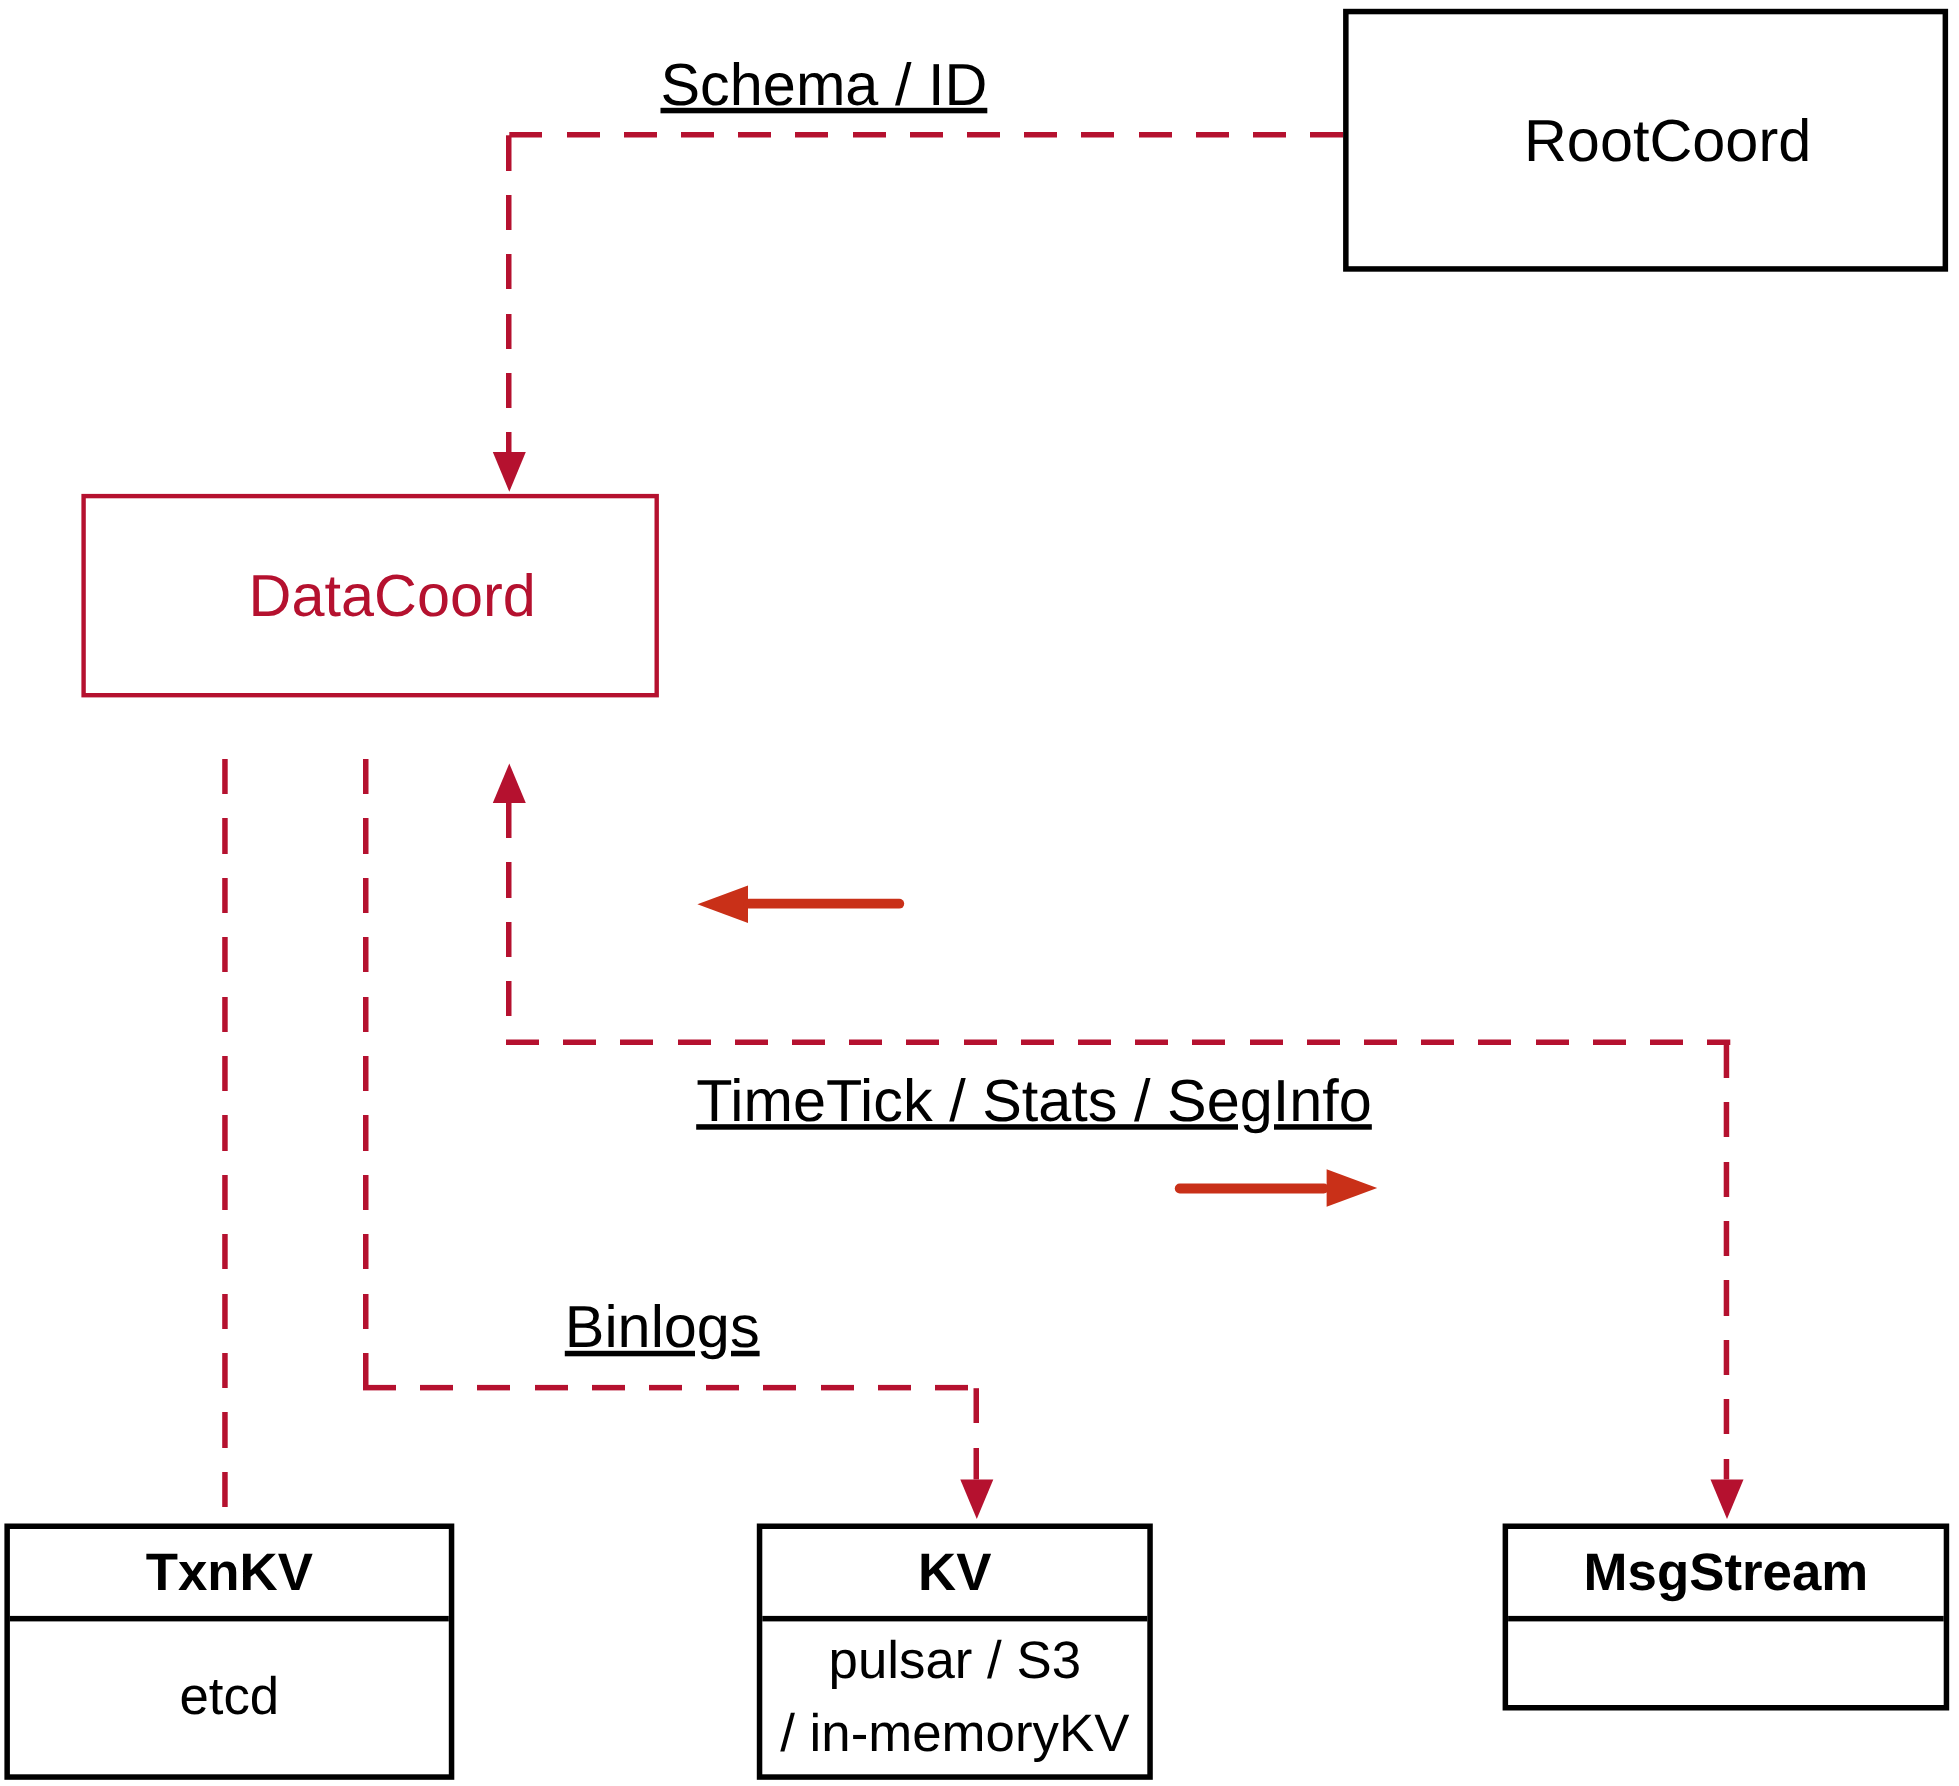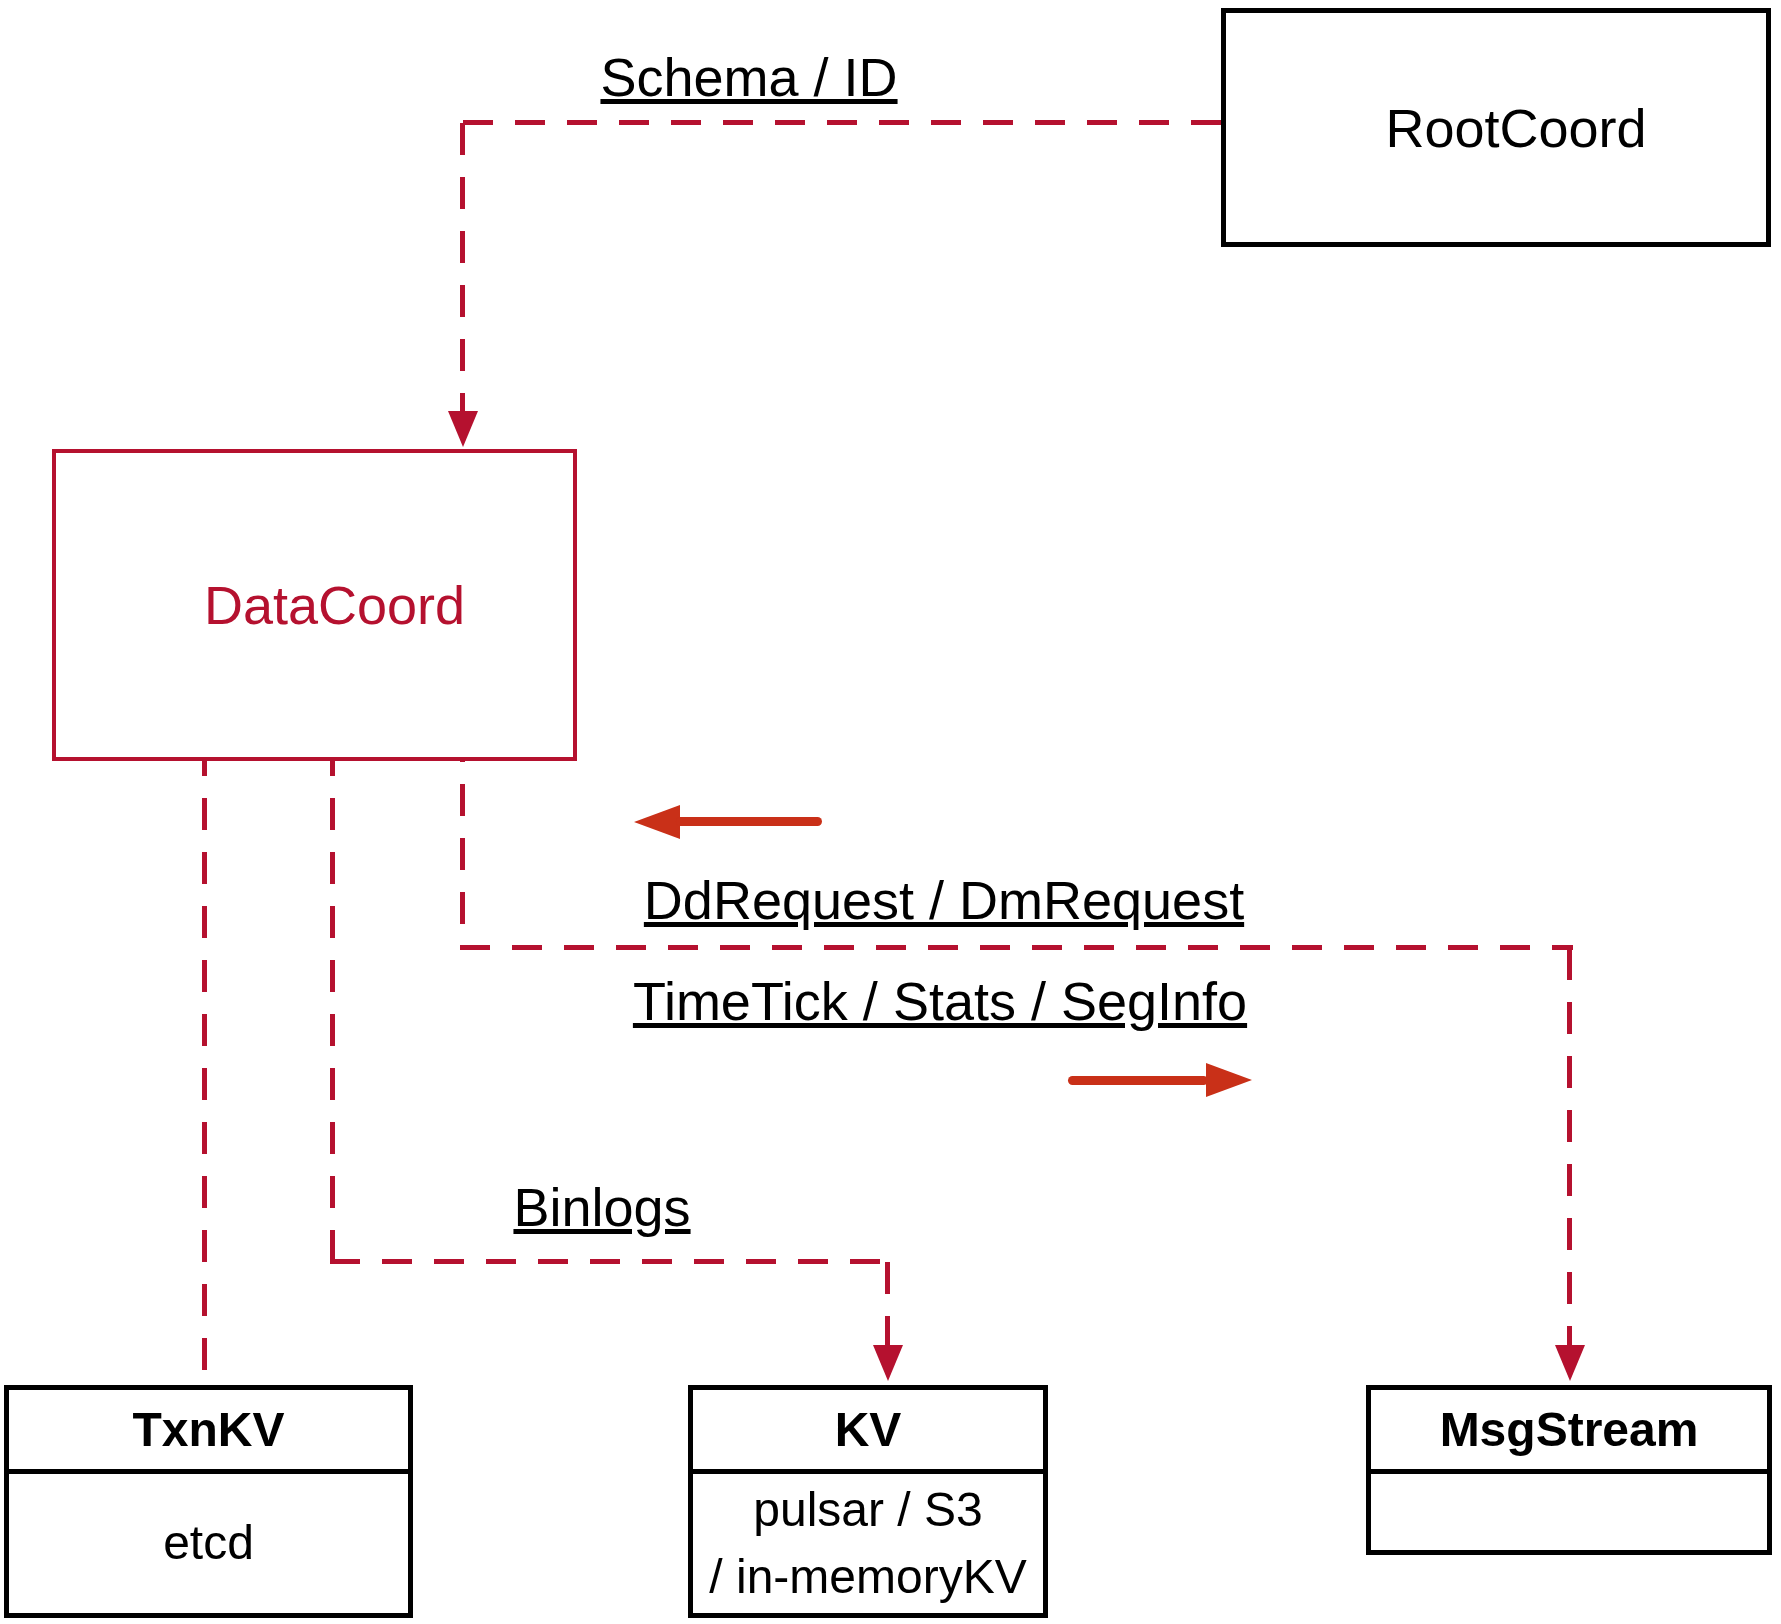--- a/index.html
+++ b/index.html
@@ -49,39 +49,38 @@
   <div class="edge-label" style="left:749px;top:77px">Schema / ID</div>
 
   <div class="ah up" style="left:448px;top:694px"></div>
   <div class="vdash" style="left:460px;top:730px;height:218px"></div>
   <div class="hdash" style="left:460px;top:945px;width:1113px"></div>
   <div class="vdash" style="left:1567px;top:948px;height:397px"></div>
   <div class="ah down" style="left:1555px;top:1345px"></div>
 
   <div class="head left" style="left:634px;top:805px"></div>
   <div class="shaft" style="left:676px;top:817px;width:146px"></div>
-  <div class="edge-label" style="left:944px;top:900px">DdRequest / DmRequest</div>
 
   <div class="edge-label" style="left:940px;top:1001px">TimeTick / Stats / SegInfo</div>
   <div class="shaft" style="left:1068px;top:1076px;width:140px"></div>
   <div class="head right" style="left:1206px;top:1063px"></div>
 
   <div class="vdash" style="left:202px;top:690px;height:695px"></div>
 
   <div class="vdash" style="left:330px;top:690px;height:572px"></div>
   <div class="hdash" style="left:330px;top:1259px;width:560px"></div>
   <div class="vdash" style="left:885px;top:1262px;height:83px"></div>
   <div class="ah down" style="left:873px;top:1345px"></div>
   <div class="edge-label" style="left:602px;top:1207px">Binlogs</div>
 
   <div class="node black" style="left:1221px;top:8px;width:550px;height:239px">
     <span class="node-label">RootCoord</span>
   </div>
 
-  <div class="node red" style="left:52px;top:449px;width:525px;height:312px">
+  <div class="node red" style="left:74px;top:449px;width:525px;height:185px">
     <span class="node-label">DataCoord</span>
   </div>
 
   <div class="dbnode" style="left:4px;top:1385px;width:409px;height:233px">
     <div class="hdr">TxnKV</div>
     <div class="bdy">
       <span>etcd</span>
     </div>
   </div>
 

